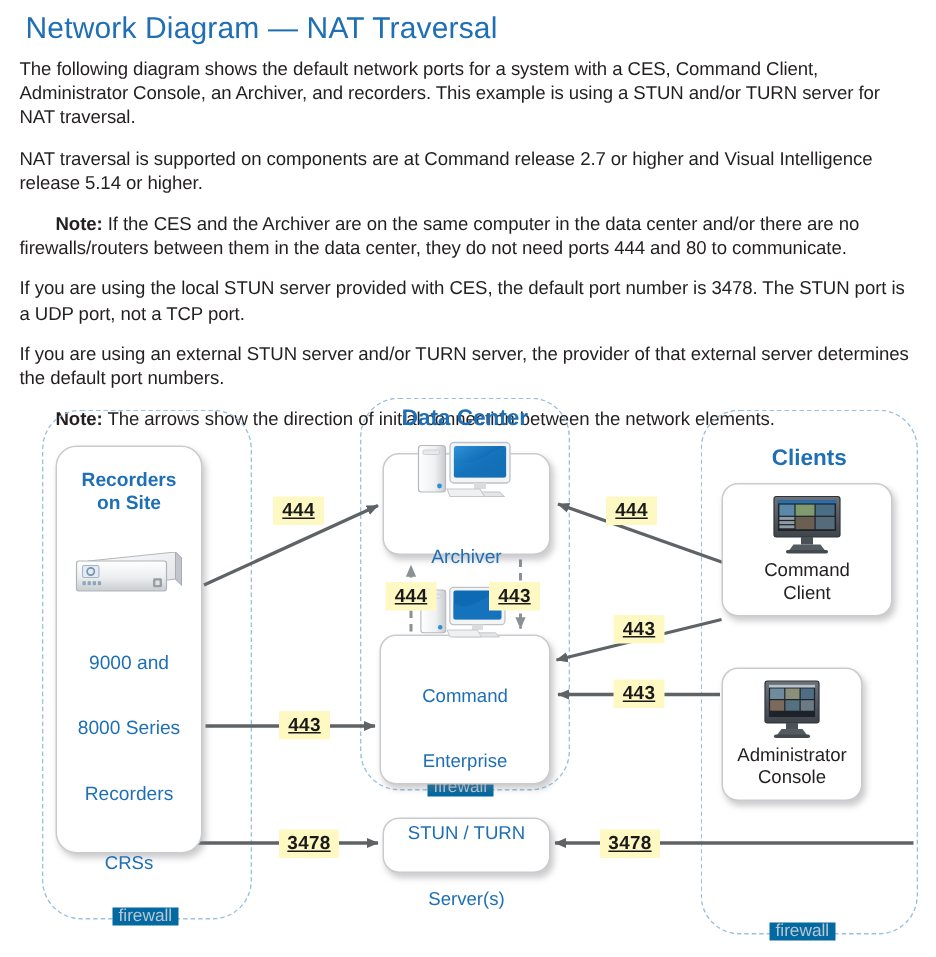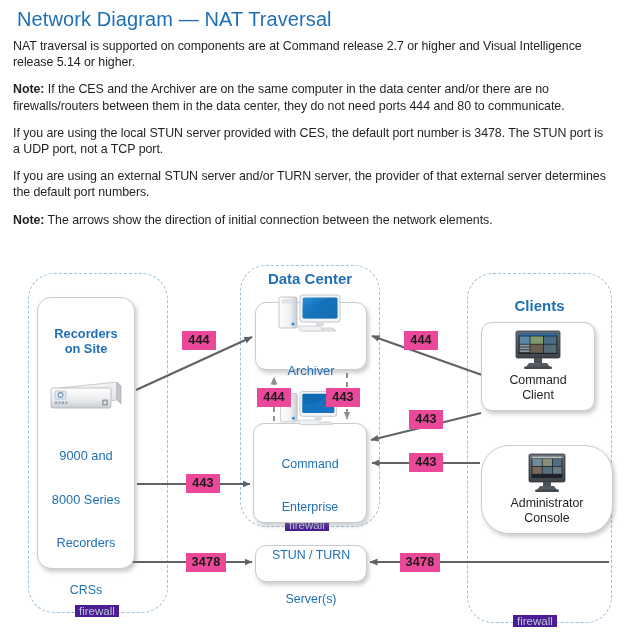--- a/index.html
+++ b/index.html
@@ -29,21 +29,21 @@
     margin: 7px 0 7px 4px;
     line-height: 1.2;
   }
   .para {
     font-size: 12.4px;
     line-height: 16.2px;
     margin: 0 0 11px 0;
     color: #231f20;
     letter-spacing: -.05px;
   }
-  .para b { font-weight: bold; }
+  .para b { font-weight: bold; margin-left: 24px; }
 
   
   .diagram {
     position: absolute;
     left: 0; top: 255px;
     width: 624px; height: 383px;
   }
   .diagram svg { display: block; }
 
   .fw-zone {
@@ -57,21 +57,21 @@
     color: #1f6fb5;
     font-size: 15px;
     font-weight: bold;
     text-align: center;
     white-space: nowrap;
   }
   .fw-label {
     position: absolute;
     color: #b9c7d2;
     font-size: 11.5px;
-    background: #4c1d95;
+    background: #0369a1;
     padding: 0 4px;
     white-space: nowrap;
   }
 
   .node {
     position: absolute;
     background: #ffffff;
     border: 1.2px solid #c9cbcd;
     border-radius: 11px;
     box-shadow: 2px 3px 4px rgba(120,120,125,.38);
@@ -96,54 +96,56 @@
   }
   .node-label.plain {
     color: #1f6fb5;
     font-weight: normal;
     font-size: 12.4px;
     line-height: 15.5px;
     margin-top: 28px;
   }
 
   .recorders-box { left: 37px; top: 42px; width: 98px; height: 272px;
-    border-radius: 14px; justify-content: flex-start; padding-top: 28px; }
+    border-radius: 14px; justify-content: center; padding-top: 28px; }
   .recorders-box .node-label { font-size: 12.8px; }
   .rec-icon { margin: 26px 0 6px 0; }
   .crs-txt { margin-top: 32px; color: #1f6fb5; font-size: 12.4px; }
 
   .archiver-box { left: 255px; top: 47px; width: 112px; height: 68px; }
   .ces-box { left: 253px; top: 168px; width: 114px; height: 100px; }
   .stun-box { left: 255px; top: 290px; width: 112px; height: 37px; }
   .cmdclient-box { left: 481px; top: 67px; width: 114px; height: 89px; }
-  .admincon-box { left: 481px; top: 190px; width: 132px; height: 89px; border-radius: 28px; }
+  .admincon-box { left: 481px; top: 190px; width: 94px; height: 89px; }
 
   .port {
     position: absolute;
-    background: #ec4899;
+    background: #fef9c3;
     color: #1a1a1a;
     font-size: 12.6px;
     font-weight: bold;
     text-align: center;
     line-height: 19px;
     height: 19px;
     box-sizing: border-box;
     letter-spacing: .2px;
+    text-decoration: underline;
   }
 
   .icon-wrap { line-height: 0; }
 </style>
 </head>
 <body>
 
 <div id="page">
 
   <div class="doc-text">
     <div class="page-title">Network Diagram — NAT Traversal</div>
 
+    <p class="para">The following diagram shows the default network ports for a system with a CES, Command Client, Administrator Console, an Archiver, and recorders. This example is using a STUN and/or TURN server for NAT traversal.</p>
 
     <p class="para">NAT traversal is supported on components are at Command release 2.7 or higher and Visual Intelligence release 5.14 or higher.</p>
 
     <p class="para"><b>Note:</b><span>  If the CES and the Archiver are on the same computer in the data center and/or there are no firewalls/routers between them in the data center, they do not need ports 444 and 80 to communicate.</span></p>
 
     <p class="para">If you are using the local STUN server provided with CES, the default port number is 3478. The STUN port is a UDP port, not a TCP port.</p>
 
     <p class="para">If you are using an external STUN server and/or TURN server, the provider of that external server determines the default port numbers.</p>
 
     <p class="para"><b>Note:</b><span> The arrows show the direction of initial connection between the network elements.</span></p>

